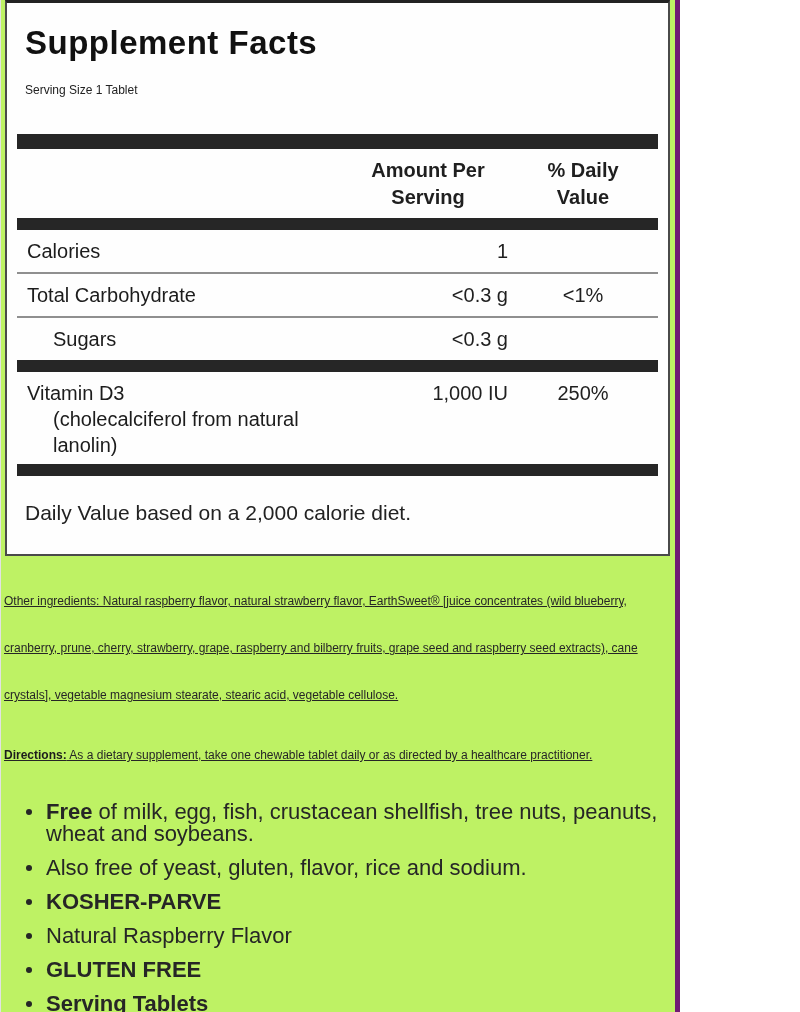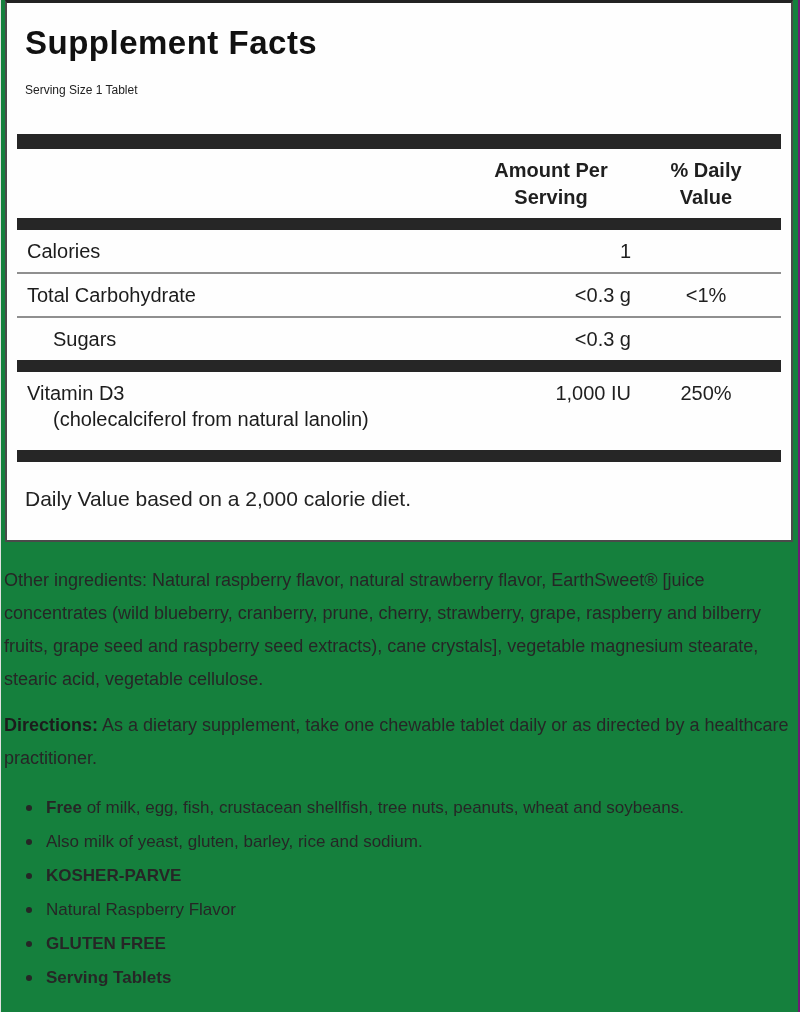--- a/index.html
+++ b/index.html
@@ -2,25 +2,25 @@
 <html><head>
 <meta charset="utf-8">
 <style>
   * { margin: 0; padding: 0; box-sizing: border-box; }
   html, body {
     background: #ffffff;
     font-family: "Liberation Sans", sans-serif;
     color: #1f1f1f;
   }
   .page {
-    width: 800px;
+    width: 680px;
     height: 1012px;
-    background: #15803d;
+    background: #bef264;
     border-left: 1px solid #e2e2e2;
-    border-right: 2px solid #701a75;
+    border-right: 5px solid #701a75;
     overflow: hidden;
   }
 
   
   .sf-box {
     margin: 0 5px 0 4px;
     border: 2px solid #4a4a4a;
     border-top: 3px solid #222222;
     background: #fefefe;
     padding-bottom: 30px;
@@ -87,36 +87,37 @@
     margin: 26px 0 0 18px;
     font-size: 21px;
     line-height: 22px;
     color: #222222;
   }
 
   
   .below { padding: 0 8px 0 3px; }
   .para {
     margin-top: 22px;
-    font-size: 18px;
-    line-height: 33px;
+    font-size: 12px;
+    line-height: 47px;
     color: #262626;
+    text-decoration: underline;
   }
   .para.directions { margin-top: 13px; }
   .para b { color: #1c1c1c; }
 
   ul.feature-list {
     margin-top: 22px;
     list-style: none;
     padding-left: 22px;
   }
   ul.feature-list li {
     position: relative;
     padding-left: 20px;
-    font-size: 17px;
+    font-size: 22px;
     line-height: 22px;
     margin-bottom: 12px;
     color: #262626;
   }
   .bullet-dot {
     position: absolute;
     left: 0;
     top: 8px;
     width: 6px;
     height: 6px;
@@ -168,21 +169,21 @@
       </div>
 
       <div class="sf-row">
         <div class="n-name indent">Sugars</div>
         <div class="n-amt">&lt;0.3 g</div>
         <div class="n-dv"></div>
       </div>
 
       <div class="bar bar-thin"></div>
 
-      <div class="sf-row" style="padding-bottom:18px;">
+      <div class="sf-row" style="padding-bottom:6px;">
         <div>
           <div class="n-name">Vitamin D3</div>
           <div class="n-sub">(cholecalciferol from natural lanolin)</div>
         </div>
         <div class="n-amt">1,000 IU</div>
         <div class="n-dv">250%</div>
       </div>
 
       <div class="bar bar-thin"></div>
     </div>
@@ -190,21 +191,21 @@
     <div class="sf-footnote">Daily Value based on a 2,000 calorie diet.</div>
   </div>
 
   <div class="below">
     <p class="para">Other ingredients: Natural raspberry flavor, natural strawberry flavor, EarthSweet® [juice concentrates (wild blueberry, cranberry, prune, cherry, strawberry, grape, raspberry and bilberry fruits, grape seed and raspberry seed extracts), cane crystals], vegetable magnesium stearate, stearic acid, vegetable cellulose.</p>
 
     <p class="para directions"><b>Directions:</b><span> As a dietary supplement, take one chewable tablet daily or as directed by a healthcare practitioner.</span></p>
 
     <ul class="feature-list">
       <li><span class="bullet-dot"></span><b>Free</b><span> of milk, egg, fish, crustacean shellfish, tree nuts, peanuts, wheat and soybeans.</span></li>
-      <li><span class="bullet-dot"></span><b></b><span>Also milk of yeast, gluten, barley, rice and sodium.</span></li>
+      <li><span class="bullet-dot"></span><b></b><span>Also free of yeast, gluten, flavor, rice and sodium.</span></li>
       <li><span class="bullet-dot"></span><b>KOSHER-PARVE</b><span></span></li>
       <li><span class="bullet-dot"></span><b></b><span>Natural Raspberry Flavor</span></li>
       <li><span class="bullet-dot"></span><b>GLUTEN FREE</b><span></span></li>
       <li><span class="bullet-dot"></span><b>Serving Tablets</b><span></span></li>
     </ul>
 
     <p class="trademark">EarthSweet® is a registered trademark of Bluebonnet Nutrition Corporation.</p>
   </div>
 
 </div>

